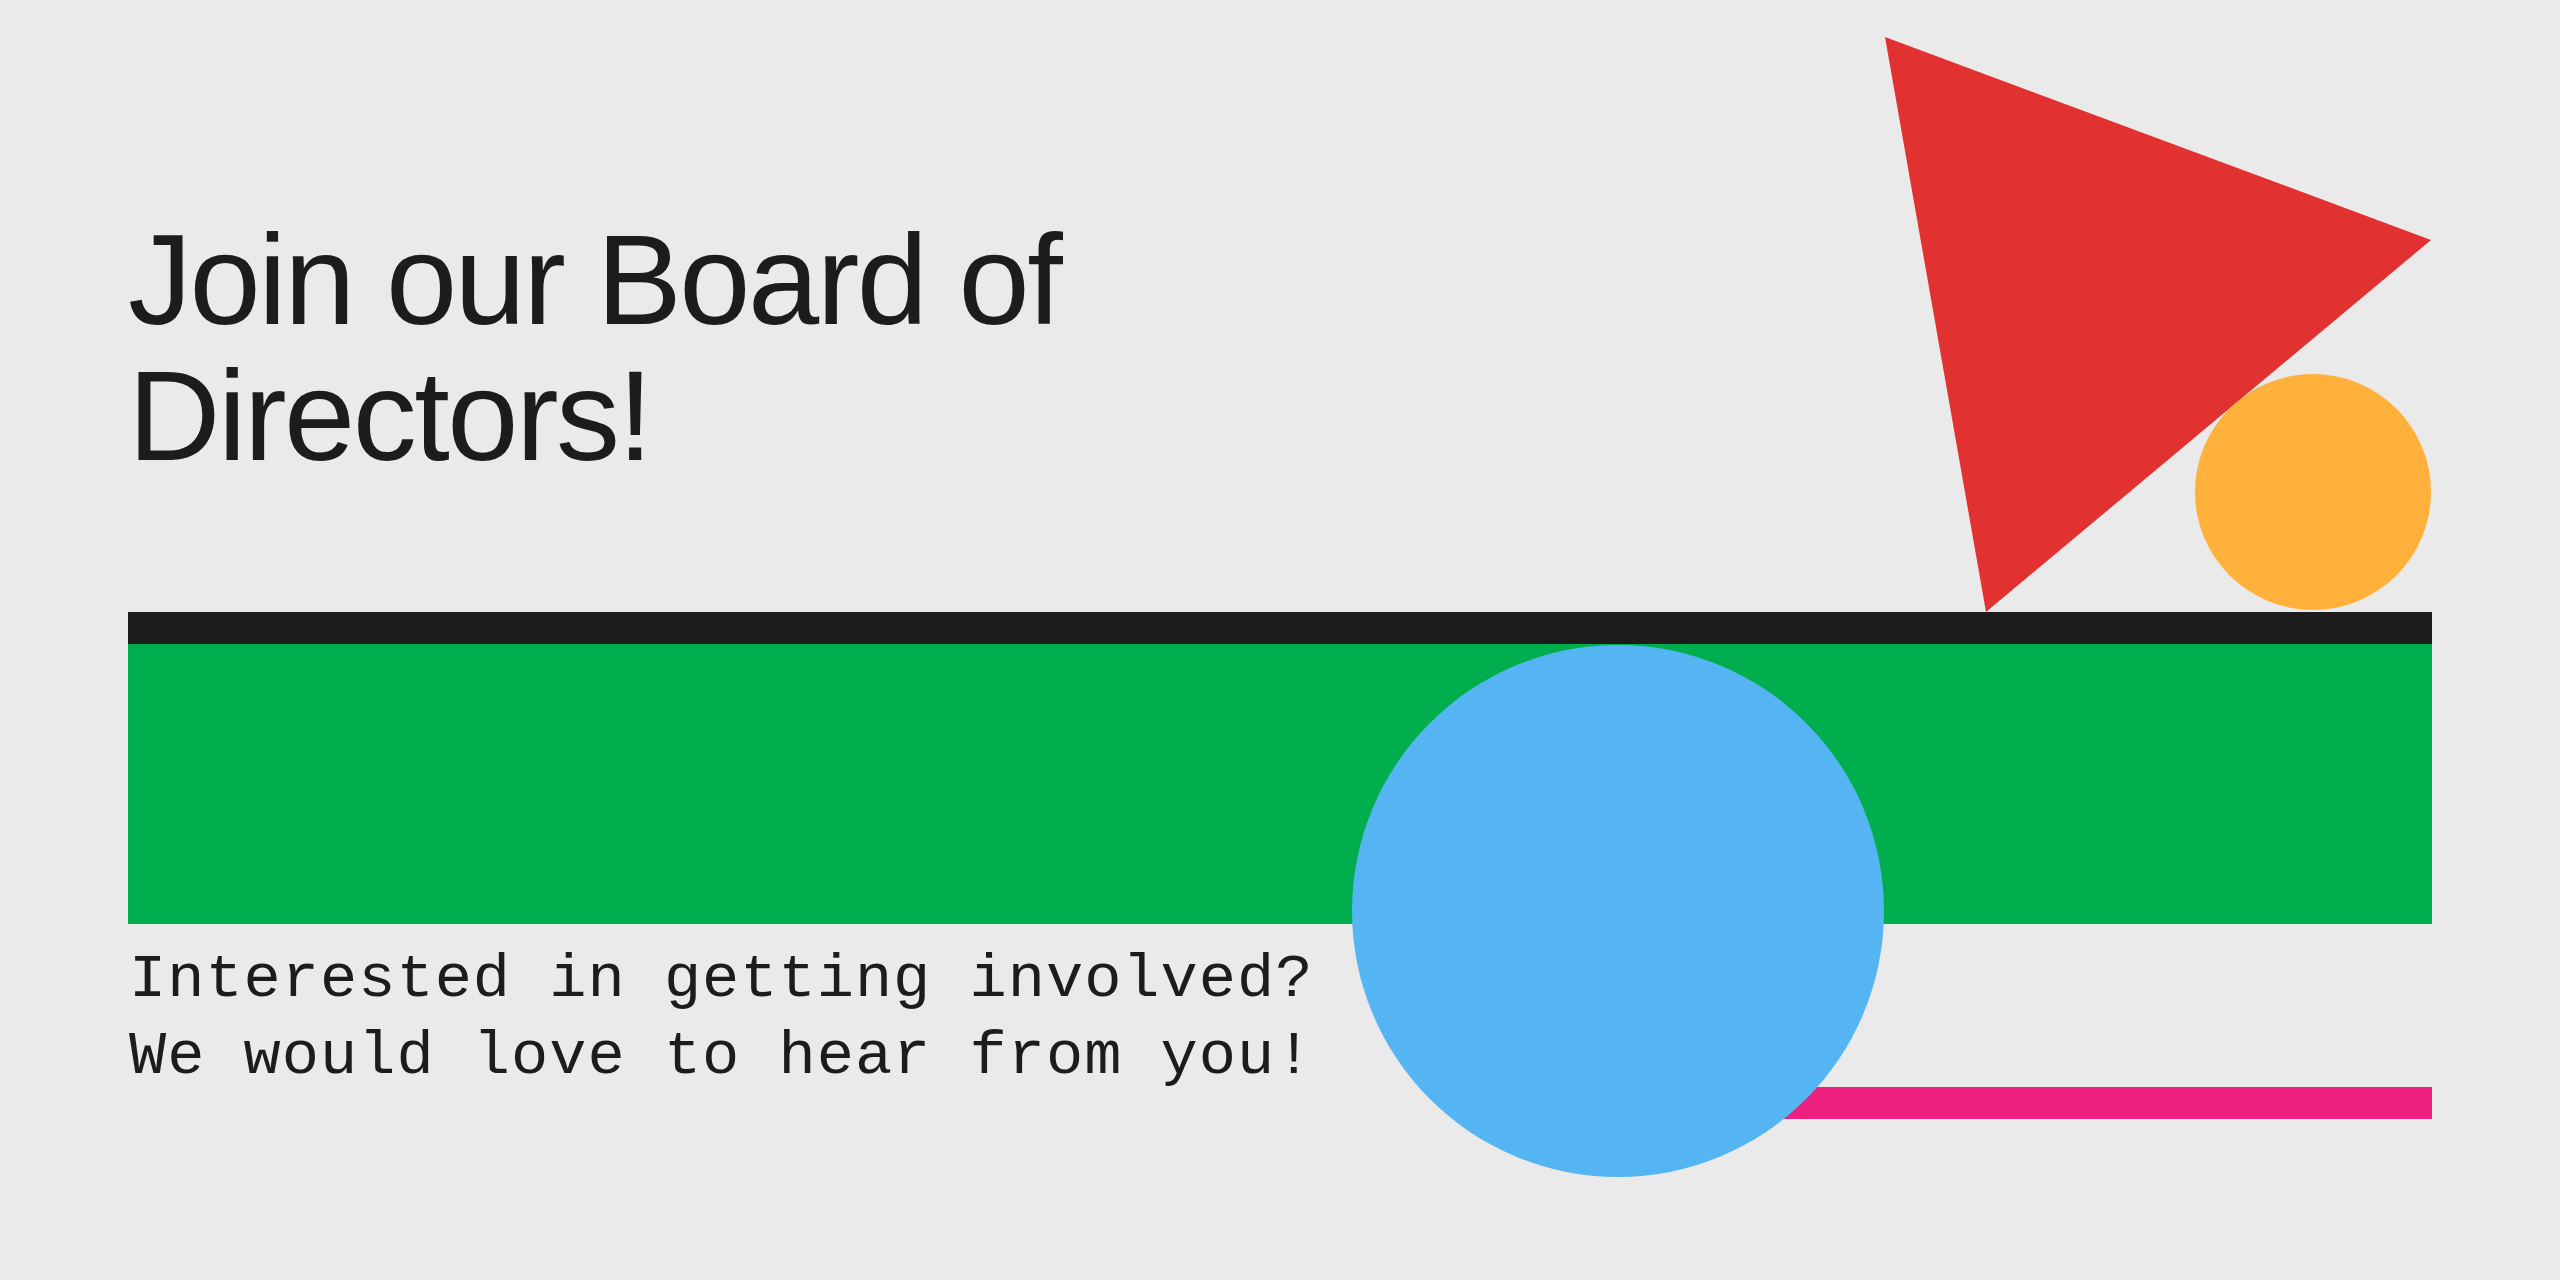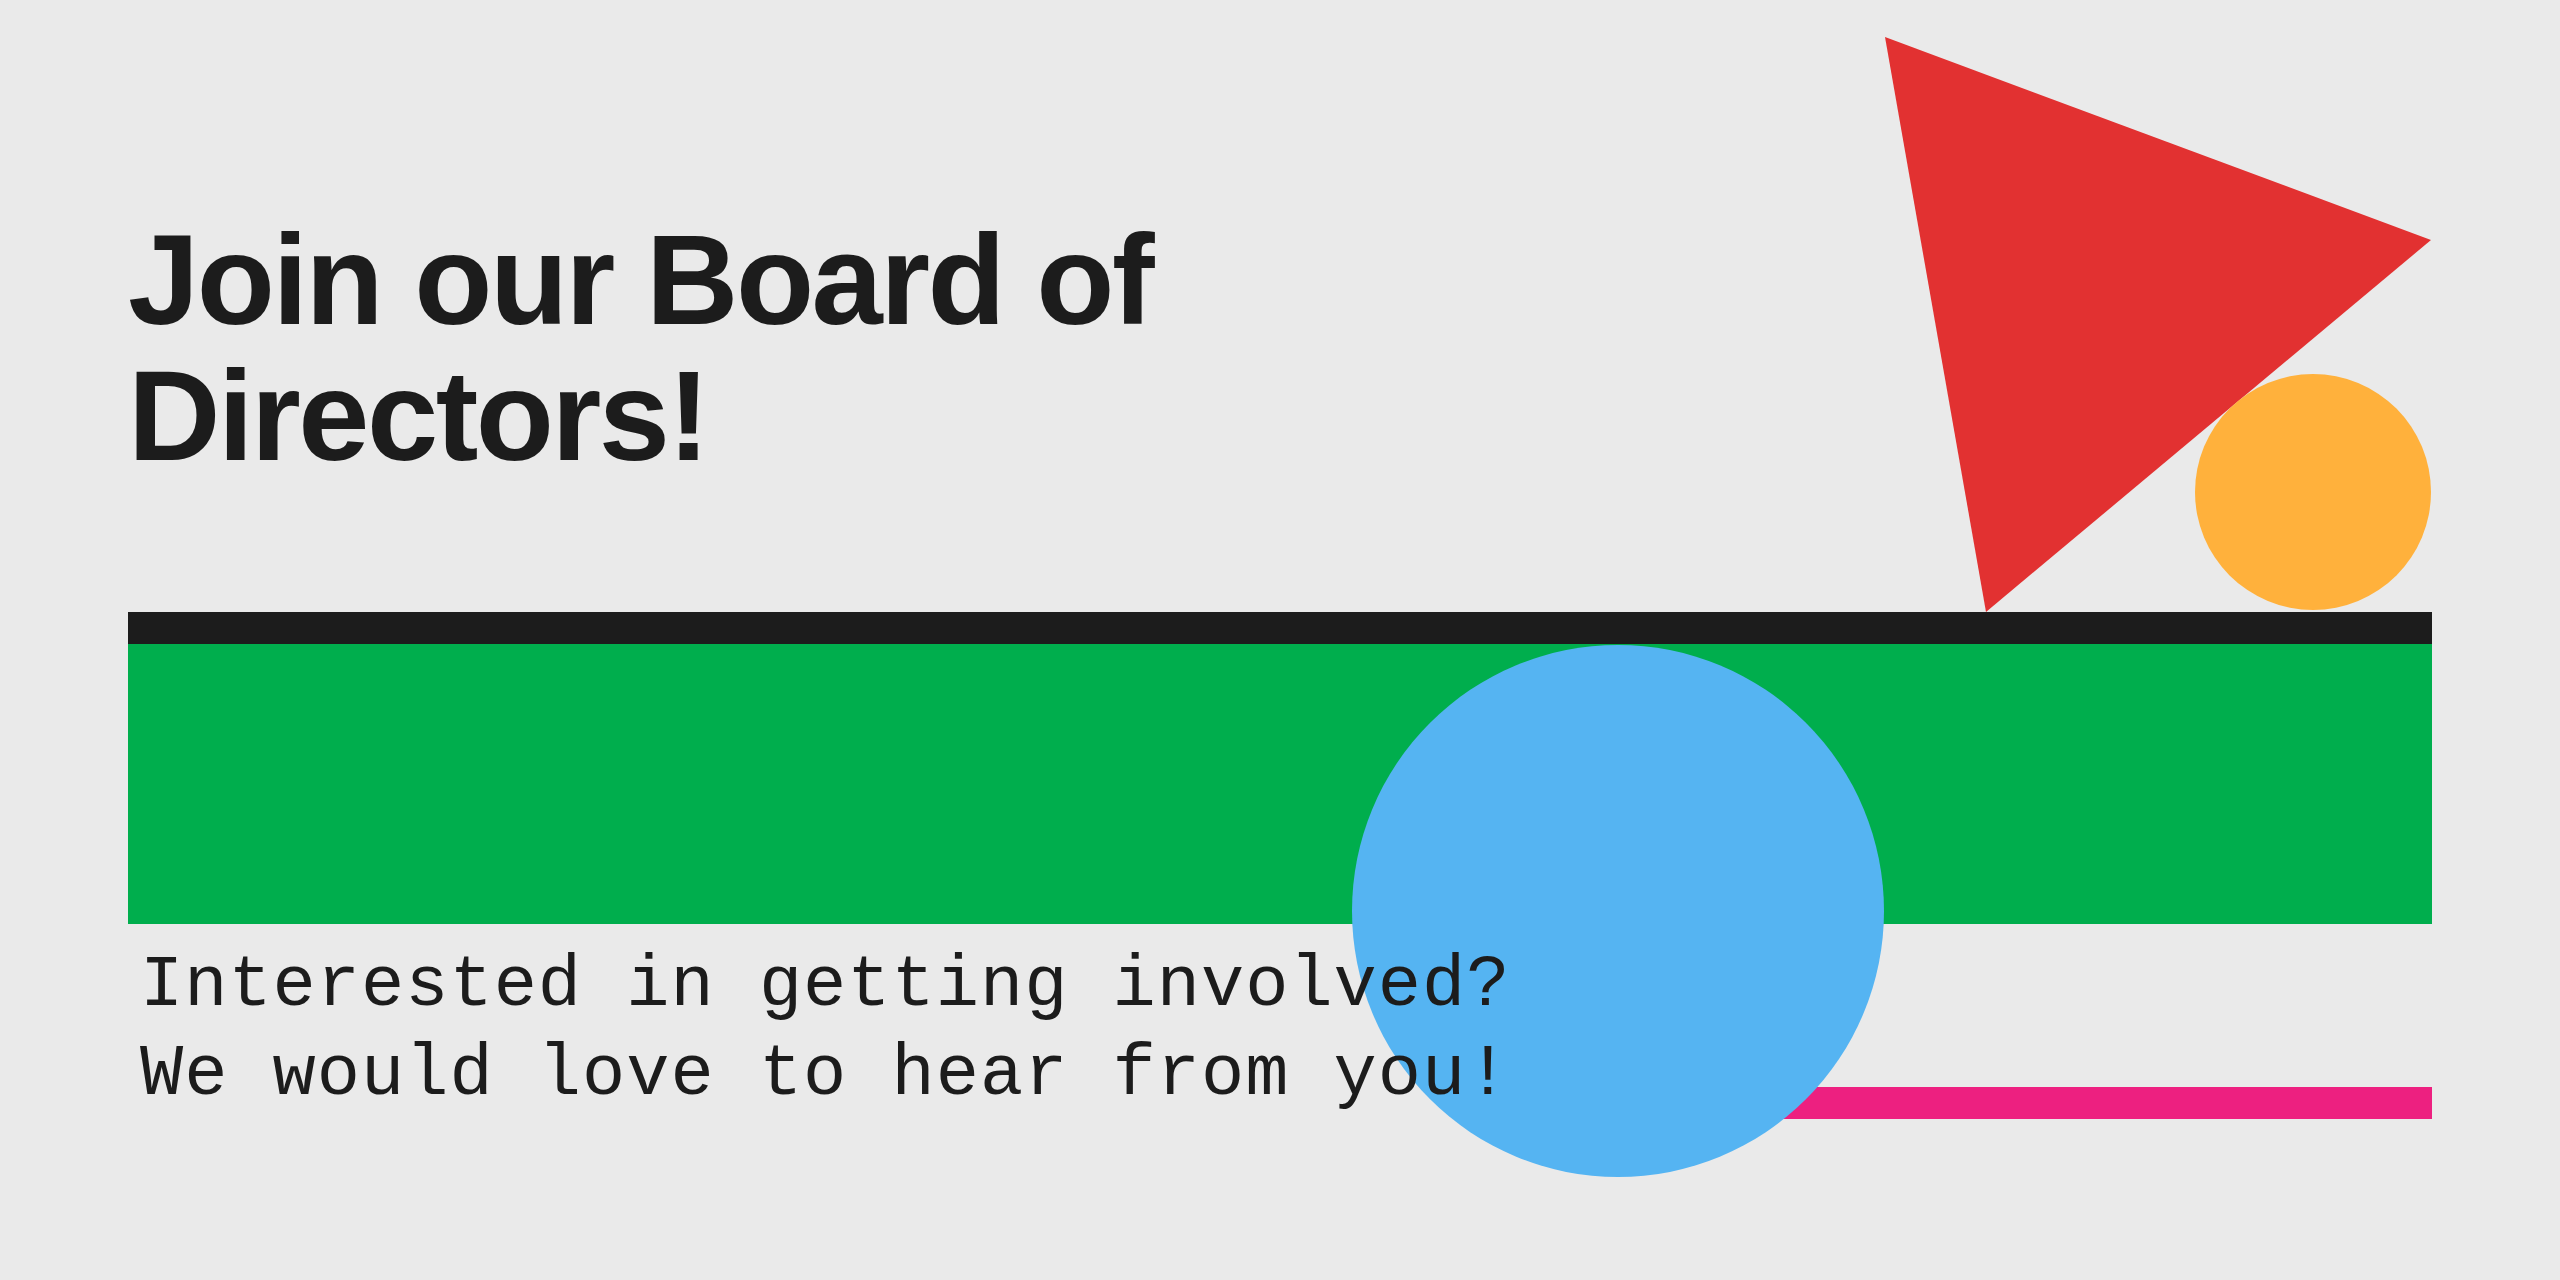--- a/index.html
+++ b/index.html
@@ -76,37 +76,37 @@
 
   
   #headline {
     position: absolute;
     left: 128px;
     top: 212px;
     width: 1600px;
     margin: 0;
     z-index: 7;
     font-family: "Liberation Sans", sans-serif;
-    font-weight: 700;
+    font-weight: 400;
     font-size: 128px;
     line-height: 1.06;
     letter-spacing: -2.5px;
     color: #1c1c1c;
     white-space: pre-line;
   }
 
   #subtext {
     position: absolute;
-    left: 140px;
+    left: 129px;
     top: 942px;
     width: 1800px;
     z-index: 8;
     font-family: "Liberation Mono", "DejaVu Sans Mono", monospace;
     font-weight: 400;
-    font-size: 72px;
+    font-size: 62px;
     line-height: 1.24;
     letter-spacing: 1px;
     color: #1c1c1c;
   }
   #subtext .line { display: block; white-space: pre; }
   #subtext .line + .line { margin-top: 0; }
 </style>
 </head>
 <body>
 

